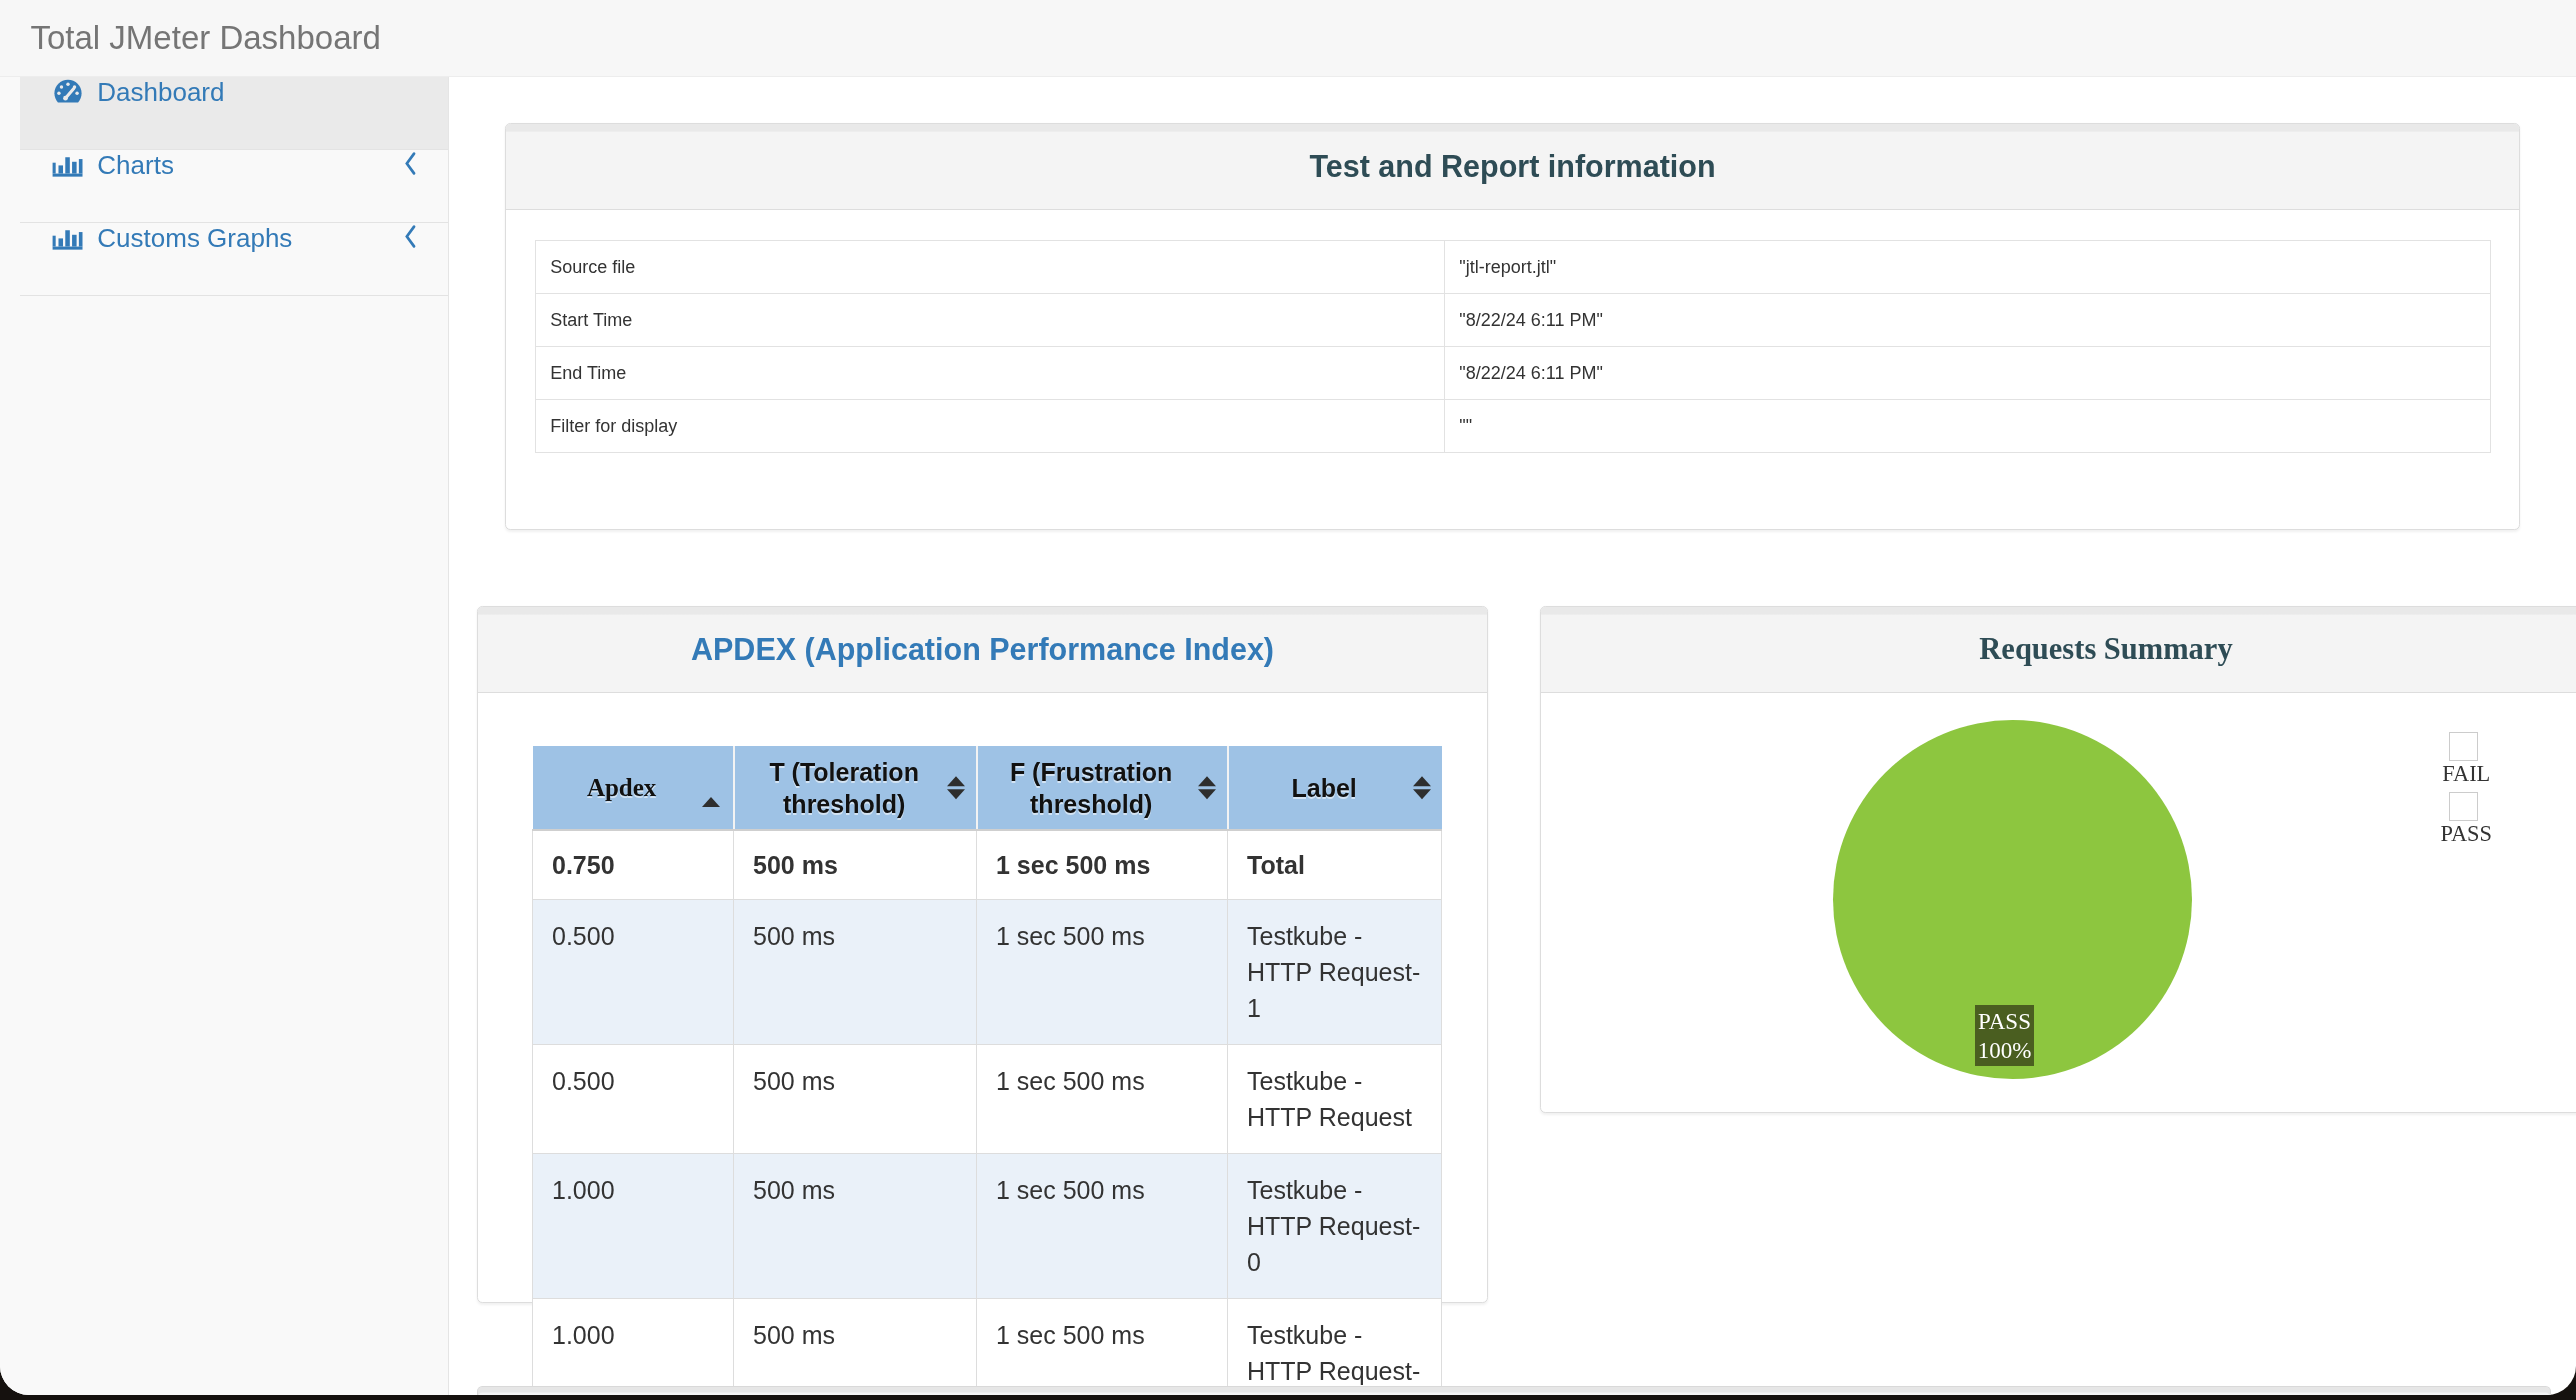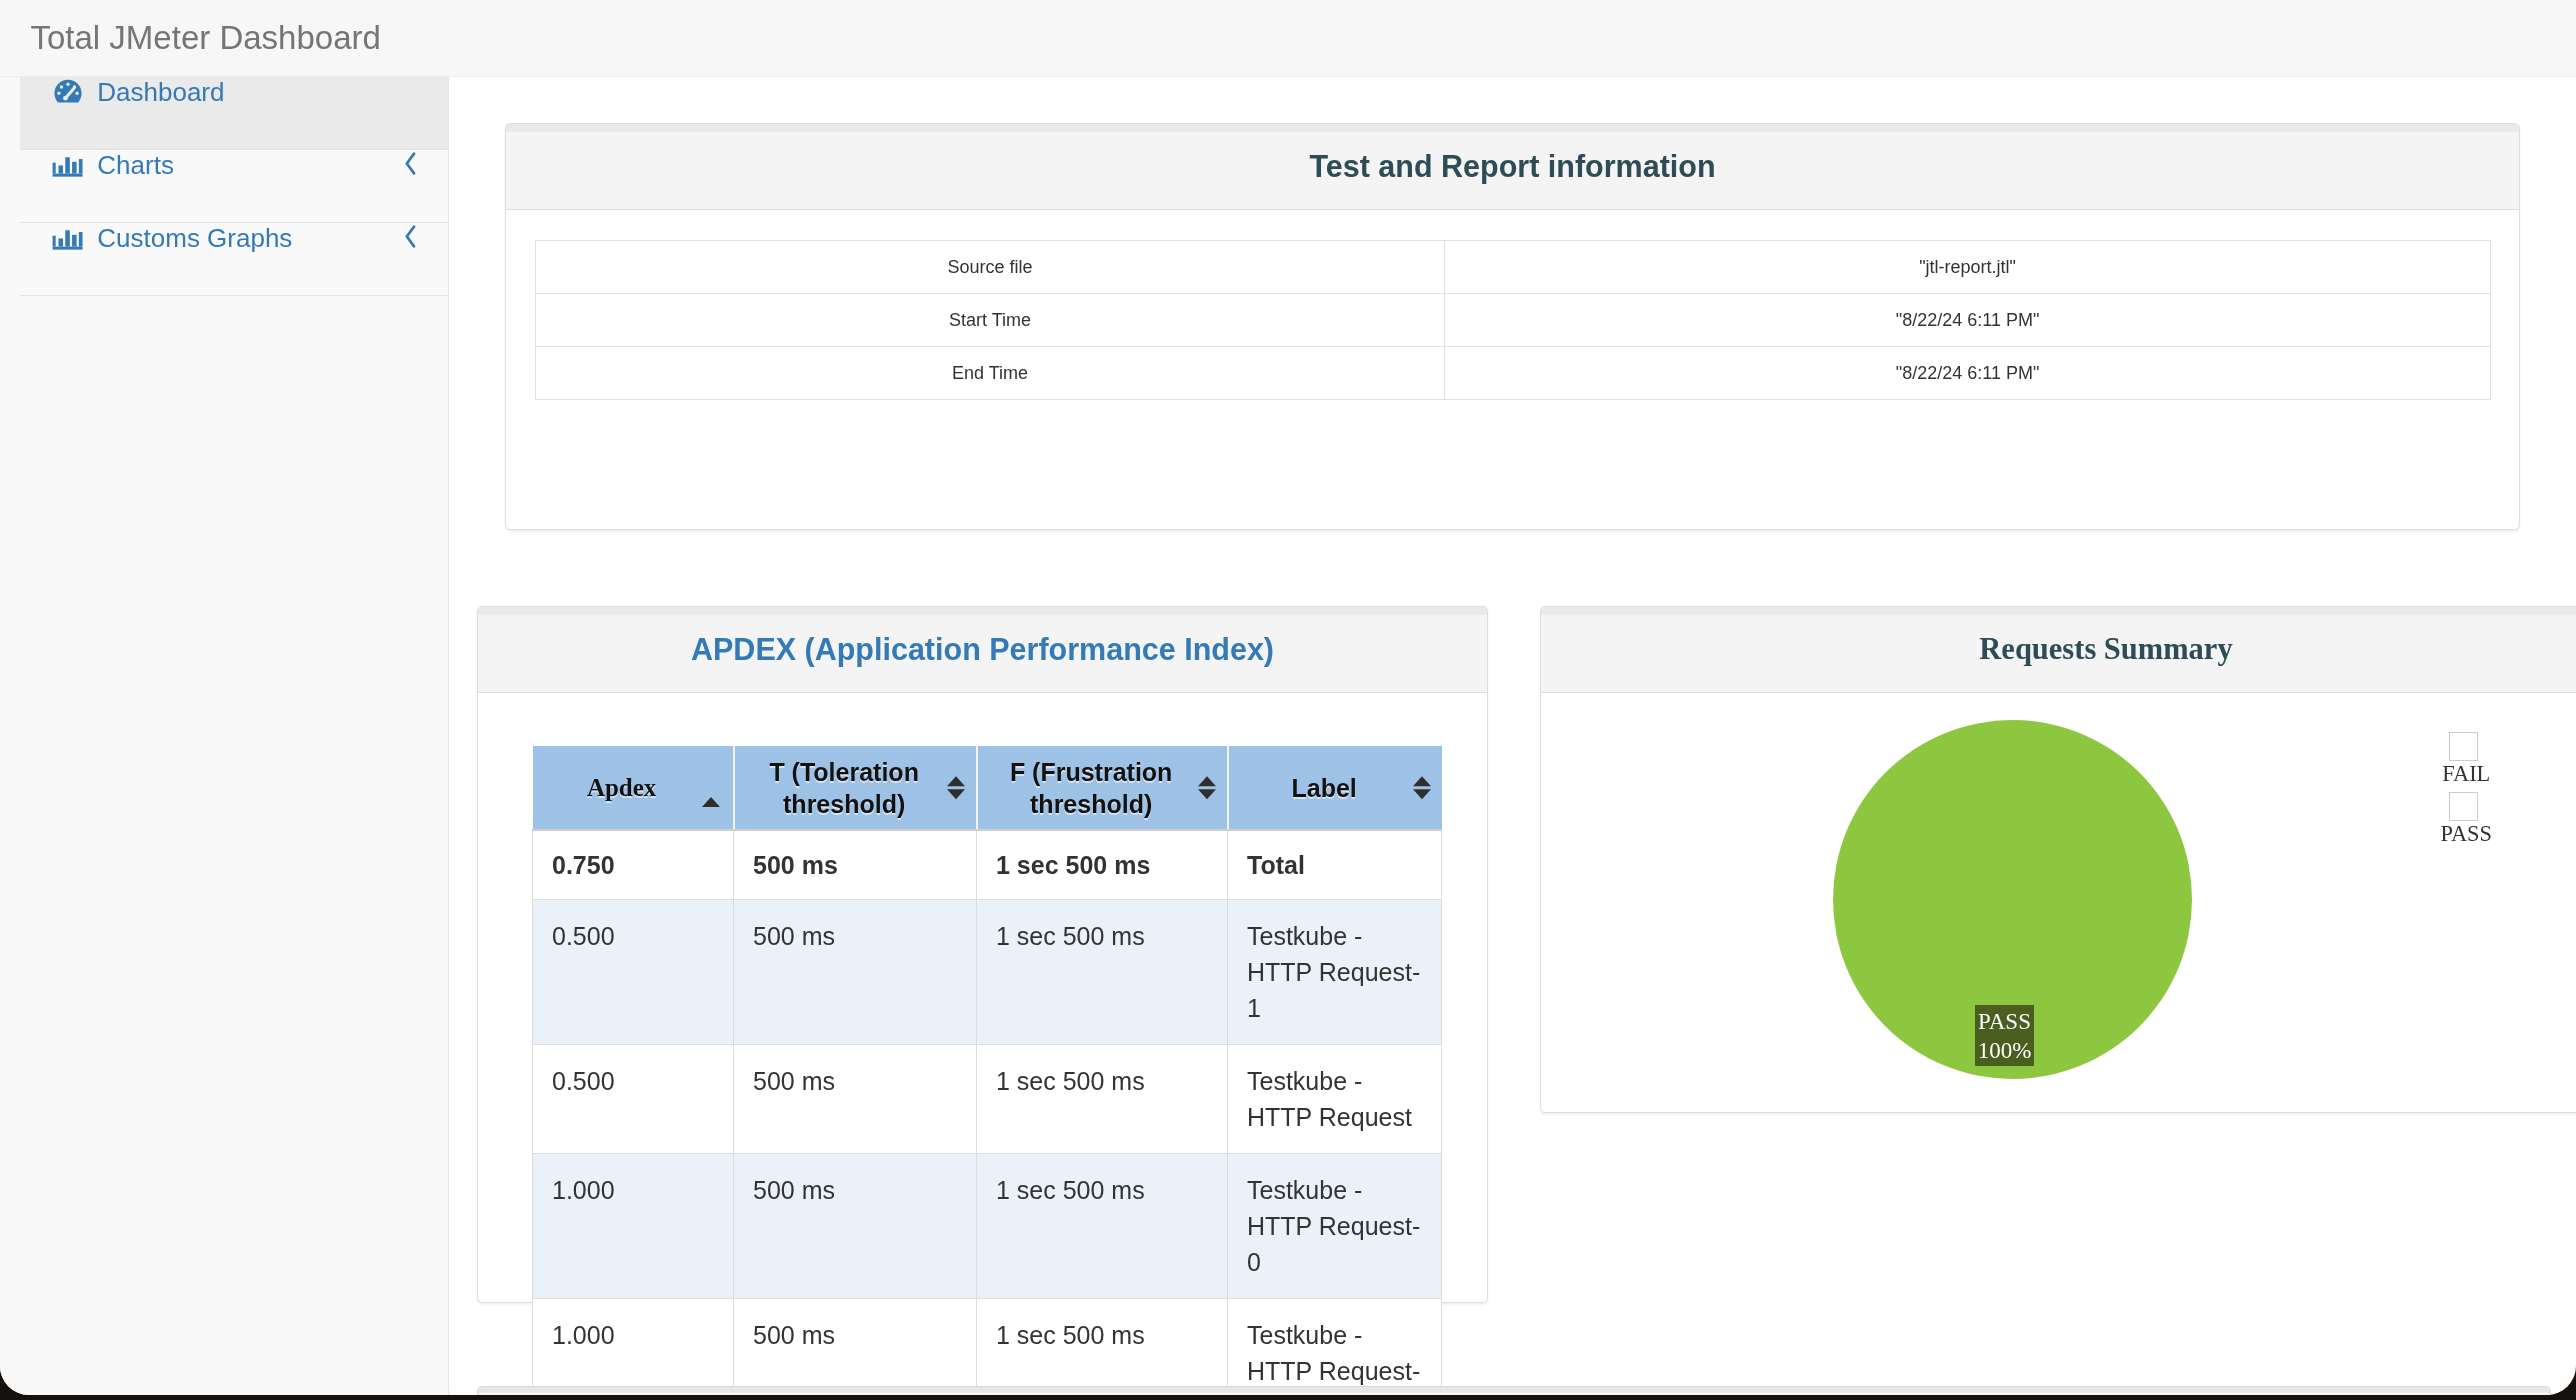--- a/index.html
+++ b/index.html
@@ -137,37 +137,41 @@
       </span>
       <span class="side-label">Customs Graphs</span>
       <span class="side-chevron">
         <svg viewBox="0 0 16 30" width="16" height="27">
           <path d="M12.5 4 L4.5 15 L12.5 26" stroke="currentColor" stroke-width="3" fill="none" stroke-linecap="round"></path>
         </svg>
       </span>
     </div>
   </div>
 
-  <div class="panel" style="left:505px;top:123px;width:2015px;height:407px;text-align:center;">
+  <div class="panel" style="left:505px;top:123px;width:2015px;height:407px;">
     <div class="panel-heading">
       <div class="panel-title">Test and Report information</div>
     </div>
     <table class="info-table">
       <tbody>
         <tr>
           <td class="k">Source file</td>
           <td>"jtl-report.jtl"</td>
         </tr>
         <tr>
           <td class="k">Start Time</td>
           <td>"8/22/24 6:11 PM"</td>
         </tr>
         <tr>
           <td class="k">End Time</td>
           <td>"8/22/24 6:11 PM"</td>
+        </tr>
+        <tr>
+          <td class="k">Filter for display</td>
+          <td>""</td>
         </tr>
       </tbody>
     </table>
   </div>
 
   <div class="panel" style="left:477px;top:606px;width:1011px;height:697px;">
     <div class="panel-heading">
       <div class="panel-title link">APDEX (Application Performance Index)</div>
     </div>
     <table class="apdex-table">

